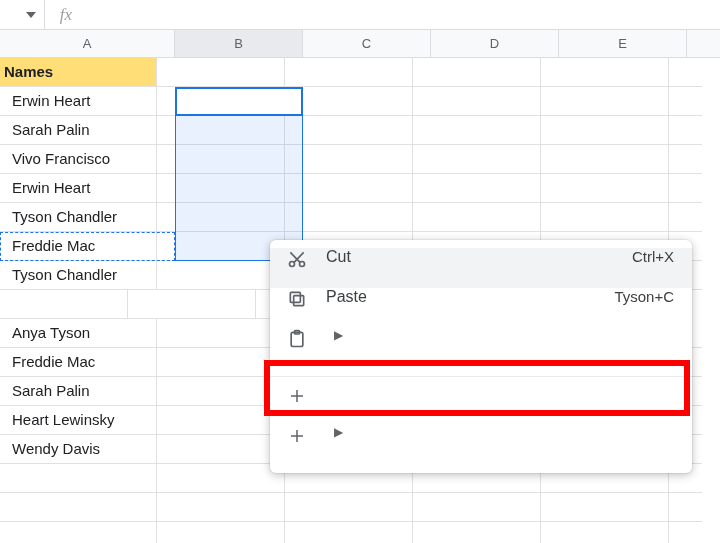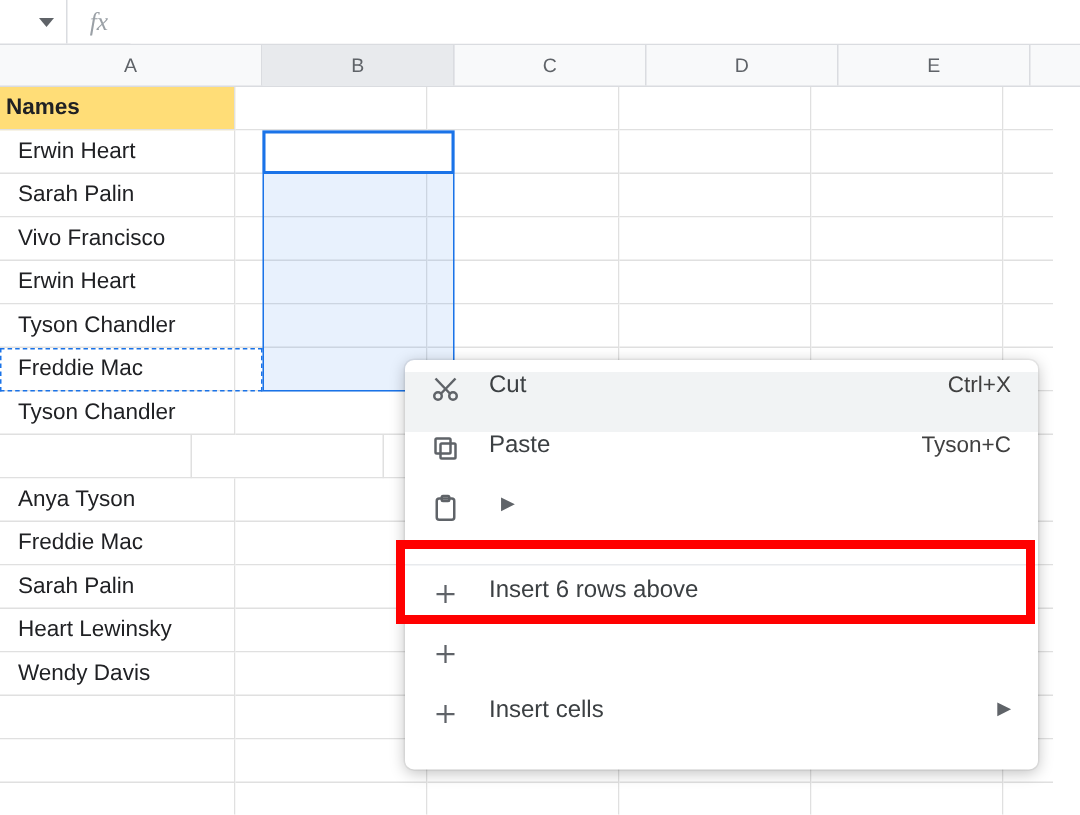--- a/index.html
+++ b/index.html
@@ -407,33 +407,24 @@
     </span>
     <span class="submenu-arrow">▶</span>
   </div>
   <div class="menu-sep"></div>
   <div class="menu-item">
     <span class="menu-icon">
       <svg width="18" height="18" viewBox="0 0 24 24" fill="none" stroke="#5f6368" stroke-width="2">
           <path d="M12 4 V20 M4 12 H20"></path>
         </svg>
     </span>
-    <span class="menu-label">Insert 6 rows above</span>
   </div>
   <div class="menu-item">
     <span class="menu-icon">
       <svg width="18" height="18" viewBox="0 0 24 24" fill="none" stroke="#5f6368" stroke-width="2">
           <path d="M12 4 V20 M4 12 H20"></path>
         </svg>
     </span>
-  </div>
-  <div class="menu-item">
-    <span class="menu-icon">
-      <svg width="18" height="18" viewBox="0 0 24 24" fill="none" stroke="#5f6368" stroke-width="2">
-          <path d="M12 4 V20 M4 12 H20"></path>
-        </svg>
-    </span>
-    <span class="menu-label">Insert cells</span>
     <span class="submenu-arrow">▶</span>
   </div>
 </div>
 
 <div class="highlight-box"></div>
 
 </body></html>

